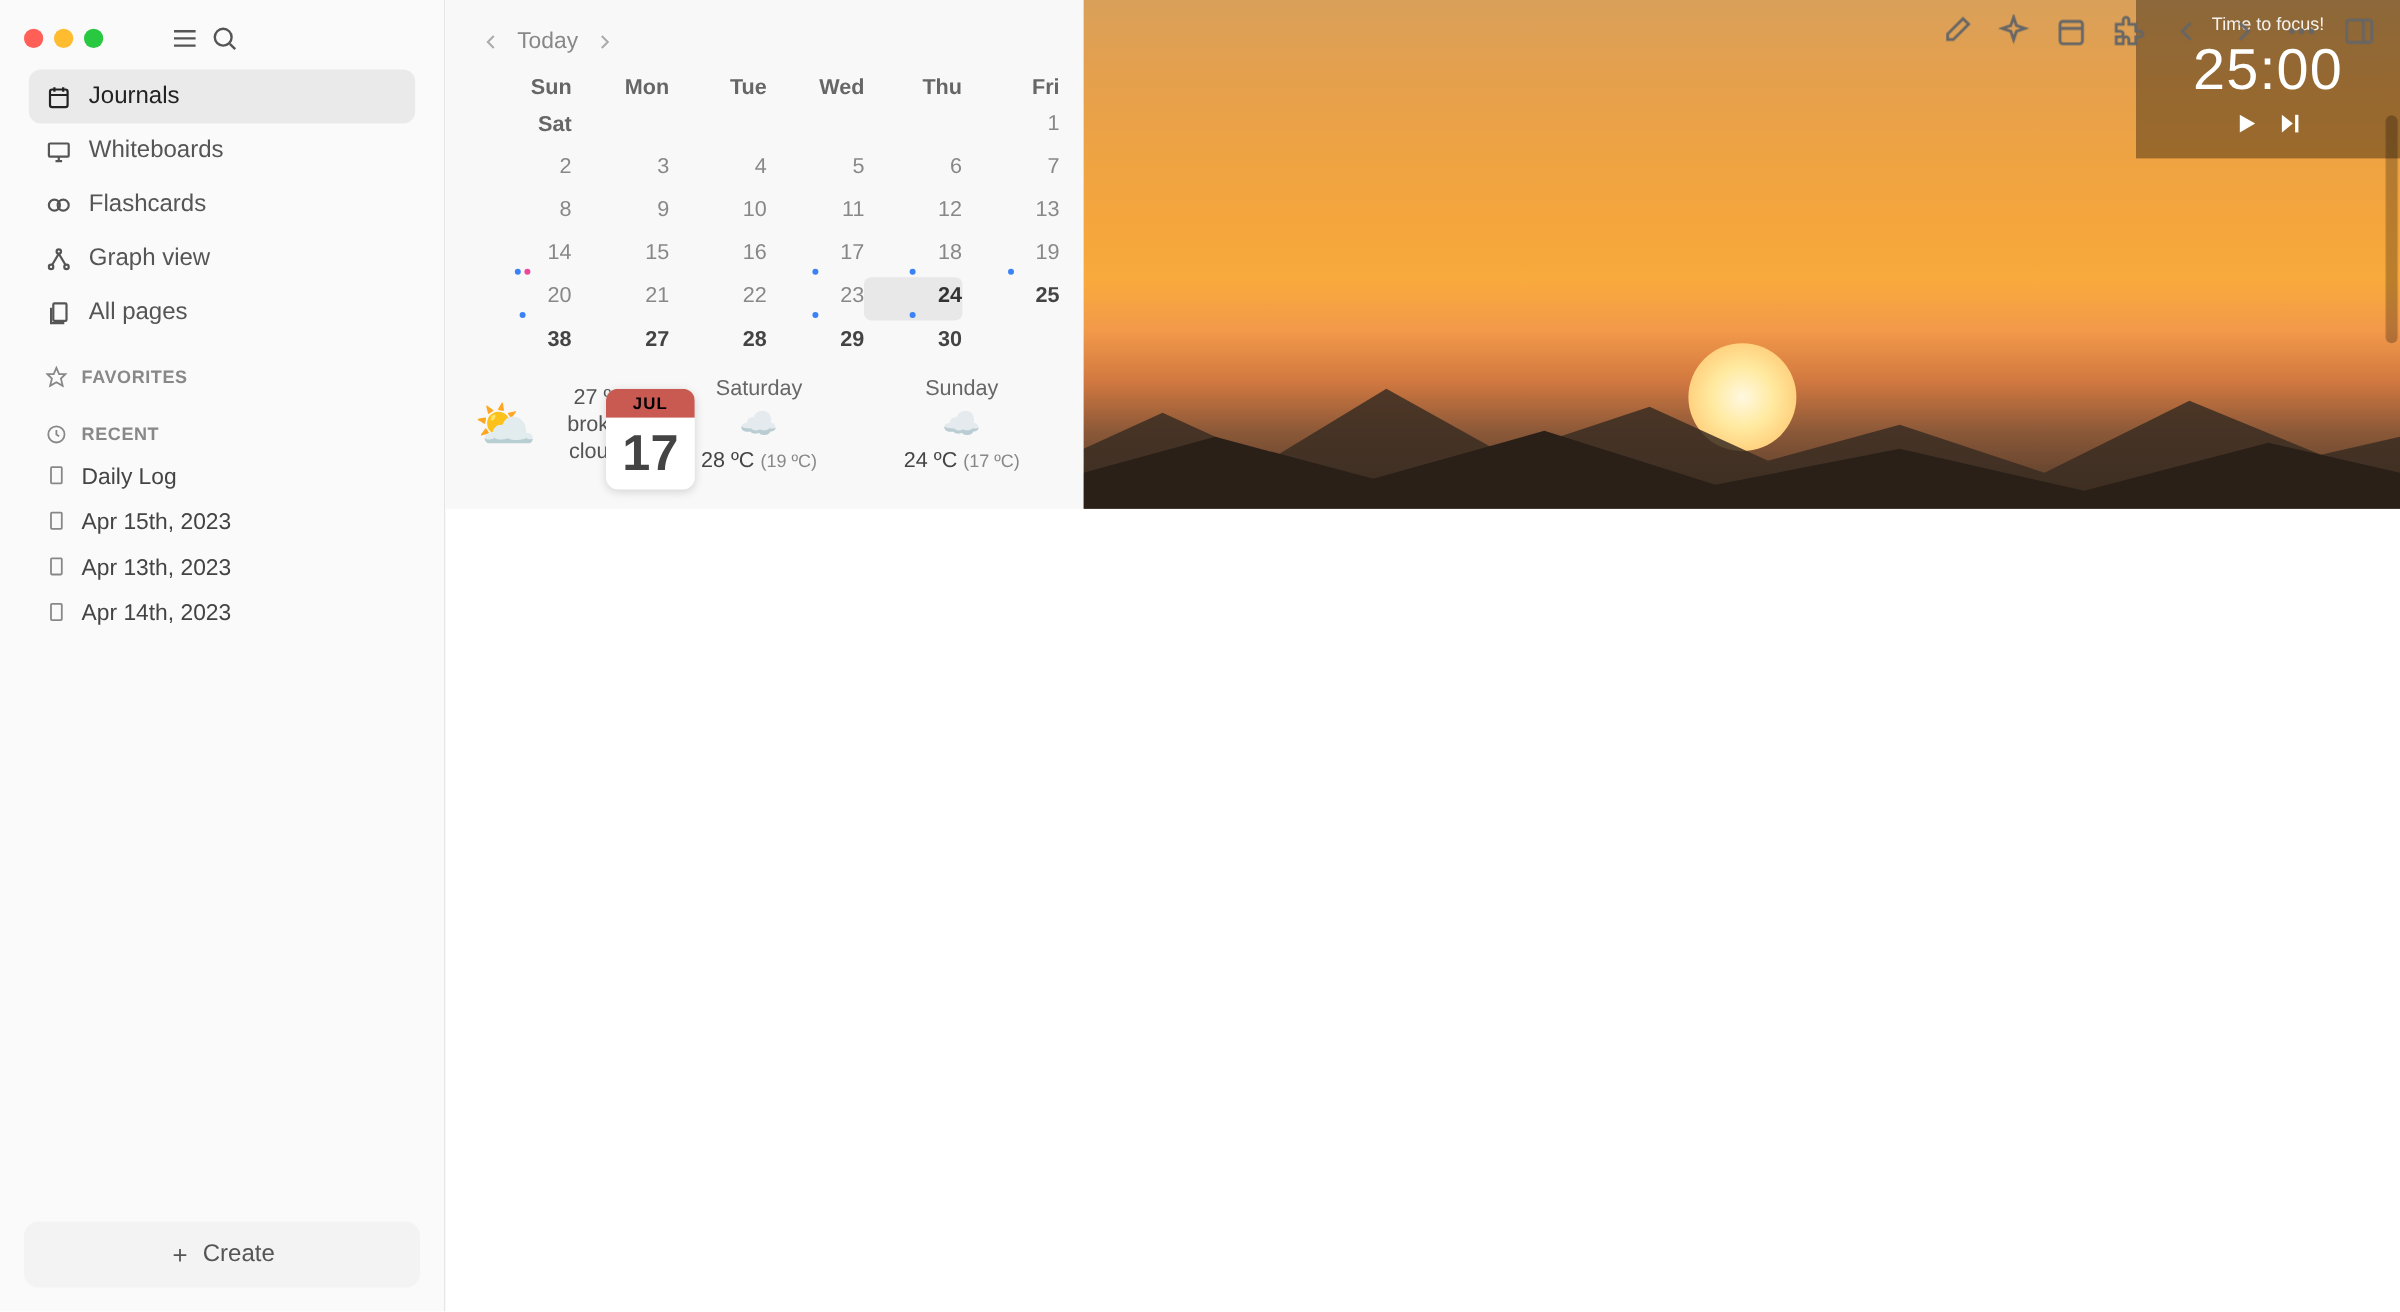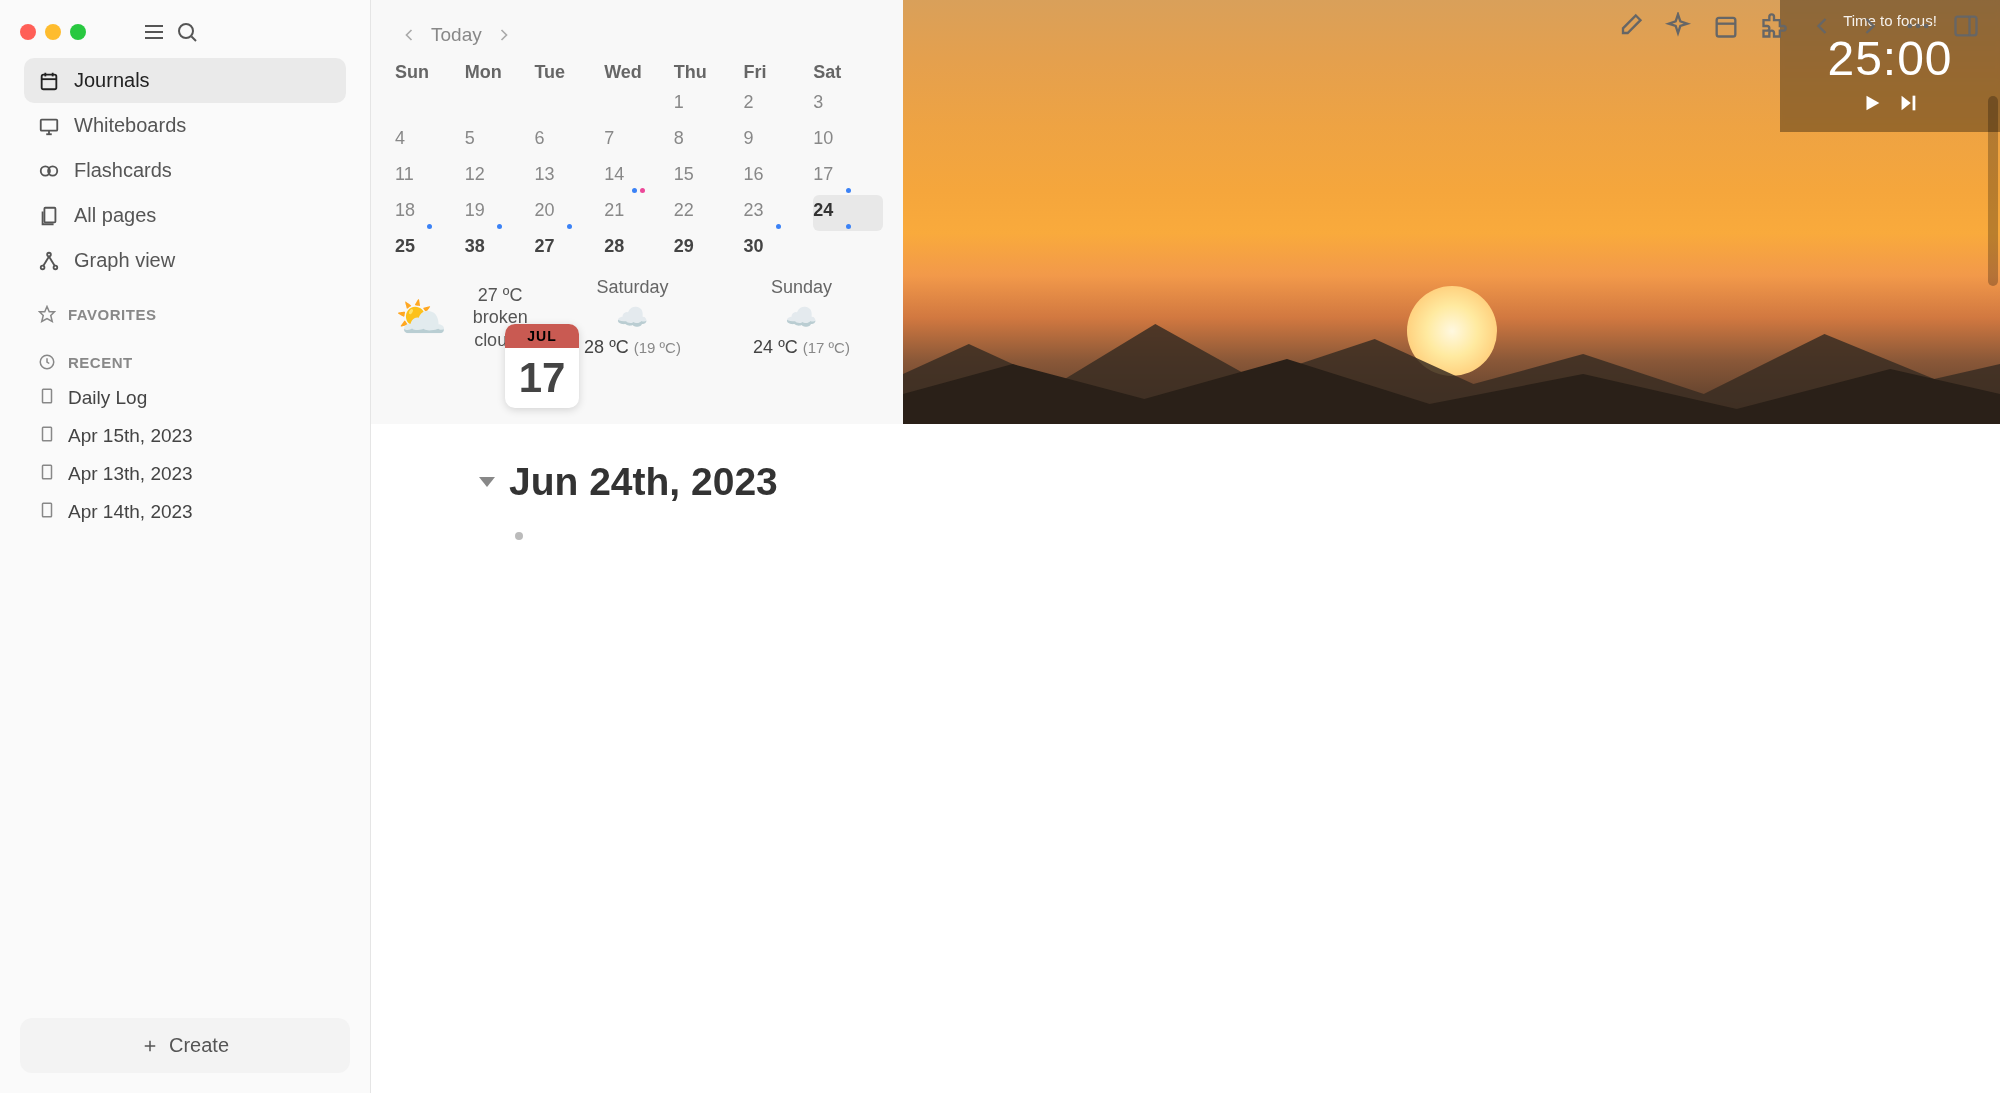--- a/index.html
+++ b/index.html
@@ -40,21 +40,21 @@
 .tool-btn { width: 28px; height: 28px; color: #666; cursor: pointer; }
 .tool-btn svg { width: 100%; height: 100%; }
 
 .banner { height: 424px; position: relative; display: flex; }
 .cal-panel { width: 532px; background: rgba(248,248,248,0.95); padding: 24px 20px 16px 24px; position: relative; }
 .cal-header { display: flex; align-items: center; margin-bottom: 10px; }
 .cal-title { font-size: 25px; font-weight: 600; color: #555; flex: 1; }
 .cal-nav-btn { width: 20px; height: 20px; color: #aaa; cursor: pointer; margin: 0 4px; }
 .cal-today { font-size: 19px; color: #888; margin: 0 8px; }
 
-.cal-grid { display: grid; grid-template-columns: repeat(7, 1fr); gap: 0; text-align: left; }
+.cal-grid { display: grid; grid-template-columns: repeat(6, 1fr); gap: 0; text-align: right; }
 .cal-dow { font-size: 18px; font-weight: 600; color: #666; padding: 6px 0 4px; }
 .cal-day { font-size: 18px; color: #aaa; padding: 5px 0 10px; position: relative; cursor: pointer; }
 .cal-day.in-month { color: #888; }
 .cal-day.bold { color: #444; font-weight: 600; }
 .cal-day.selected { background: #e8e8e8; border-radius: 6px; color: #333; font-weight: 600; }
 .cal-dots { position: absolute; bottom: 2px; left: 0; right: 0; display: flex; justify-content: center; gap: 3px; }
 .cal-dot { width: 5px; height: 5px; border-radius: 50%; }
 .cal-dot.blue { background: #3b82f6; }
 .cal-dot.pink { background: #ec4899; }
 
@@ -144,37 +144,37 @@
           <svg viewBox="0 0 24 24" fill="none" stroke="currentColor" stroke-width="2">
             <circle cx="8" cy="12" r="5"></circle>
             <circle cx="16" cy="12" r="5"></circle>
           </svg>
         </span>
       <span class="nav-label">Flashcards</span>
     </div>
     <div class="nav-item">
       <span class="nav-icon">
           <svg viewBox="0 0 24 24" fill="none" stroke="currentColor" stroke-width="2">
-            <rect x="7" y="3" width="12" height="16" rx="1"></rect>
-            <path d="M5 7v14h12"></path>
-          </svg>
-        </span>
-      <span class="nav-label">All pages</span>
-    </div>
-    <div class="nav-item">
-      <span class="nav-icon">
-          <svg viewBox="0 0 24 24" fill="none" stroke="currentColor" stroke-width="2">
             <circle cx="12" cy="5" r="2"></circle>
             <circle cx="5" cy="19" r="2"></circle>
             <circle cx="19" cy="19" r="2"></circle>
             <line x1="12" y1="7" x2="6" y2="17"></line>
             <line x1="12" y1="7" x2="18" y2="17"></line>
           </svg>
         </span>
       <span class="nav-label">Graph view</span>
+    </div>
+    <div class="nav-item">
+      <span class="nav-icon">
+          <svg viewBox="0 0 24 24" fill="none" stroke="currentColor" stroke-width="2">
+            <rect x="7" y="3" width="12" height="16" rx="1"></rect>
+            <path d="M5 7v14h12"></path>
+          </svg>
+        </span>
+      <span class="nav-label">All pages</span>
     </div>
   </div>
 
   <div class="section-head">
     <span class="nav-icon">
         <svg viewBox="0 0 24 24" fill="none" stroke="currentColor" stroke-width="2">
           <polygon points="12 2 15 9 22 9 17 14 19 22 12 18 5 22 7 14 2 9 9 9"></polygon>
         </svg>
       </span>
     <span>FAVORITES</span>
@@ -383,26 +383,17 @@
               </svg></div>
           <div class="focus-btn"><svg viewBox="0 0 24 24" fill="currentColor">
                 <polygon points="5 4 15 12 5 20"></polygon>
                 <rect x="17" y="4" width="3" height="16"></rect>
               </svg></div>
         </div>
       </div>
     </div>
   </div>
 
-  <div class="content">
-    <div class="page-title-row">
-      <div class="collapse-caret"></div>
-      <h1 class="page-title">Jun 24th, 2023</h1>
-    </div>
-    <div class="bullet-row">
-      <div class="bullet-dot"></div>
-    </div>
-  </div>
 
   <div class="vscroll">
     <div class="vscroll-thumb"></div>
   </div>
 </div>
 
 </body></html>

